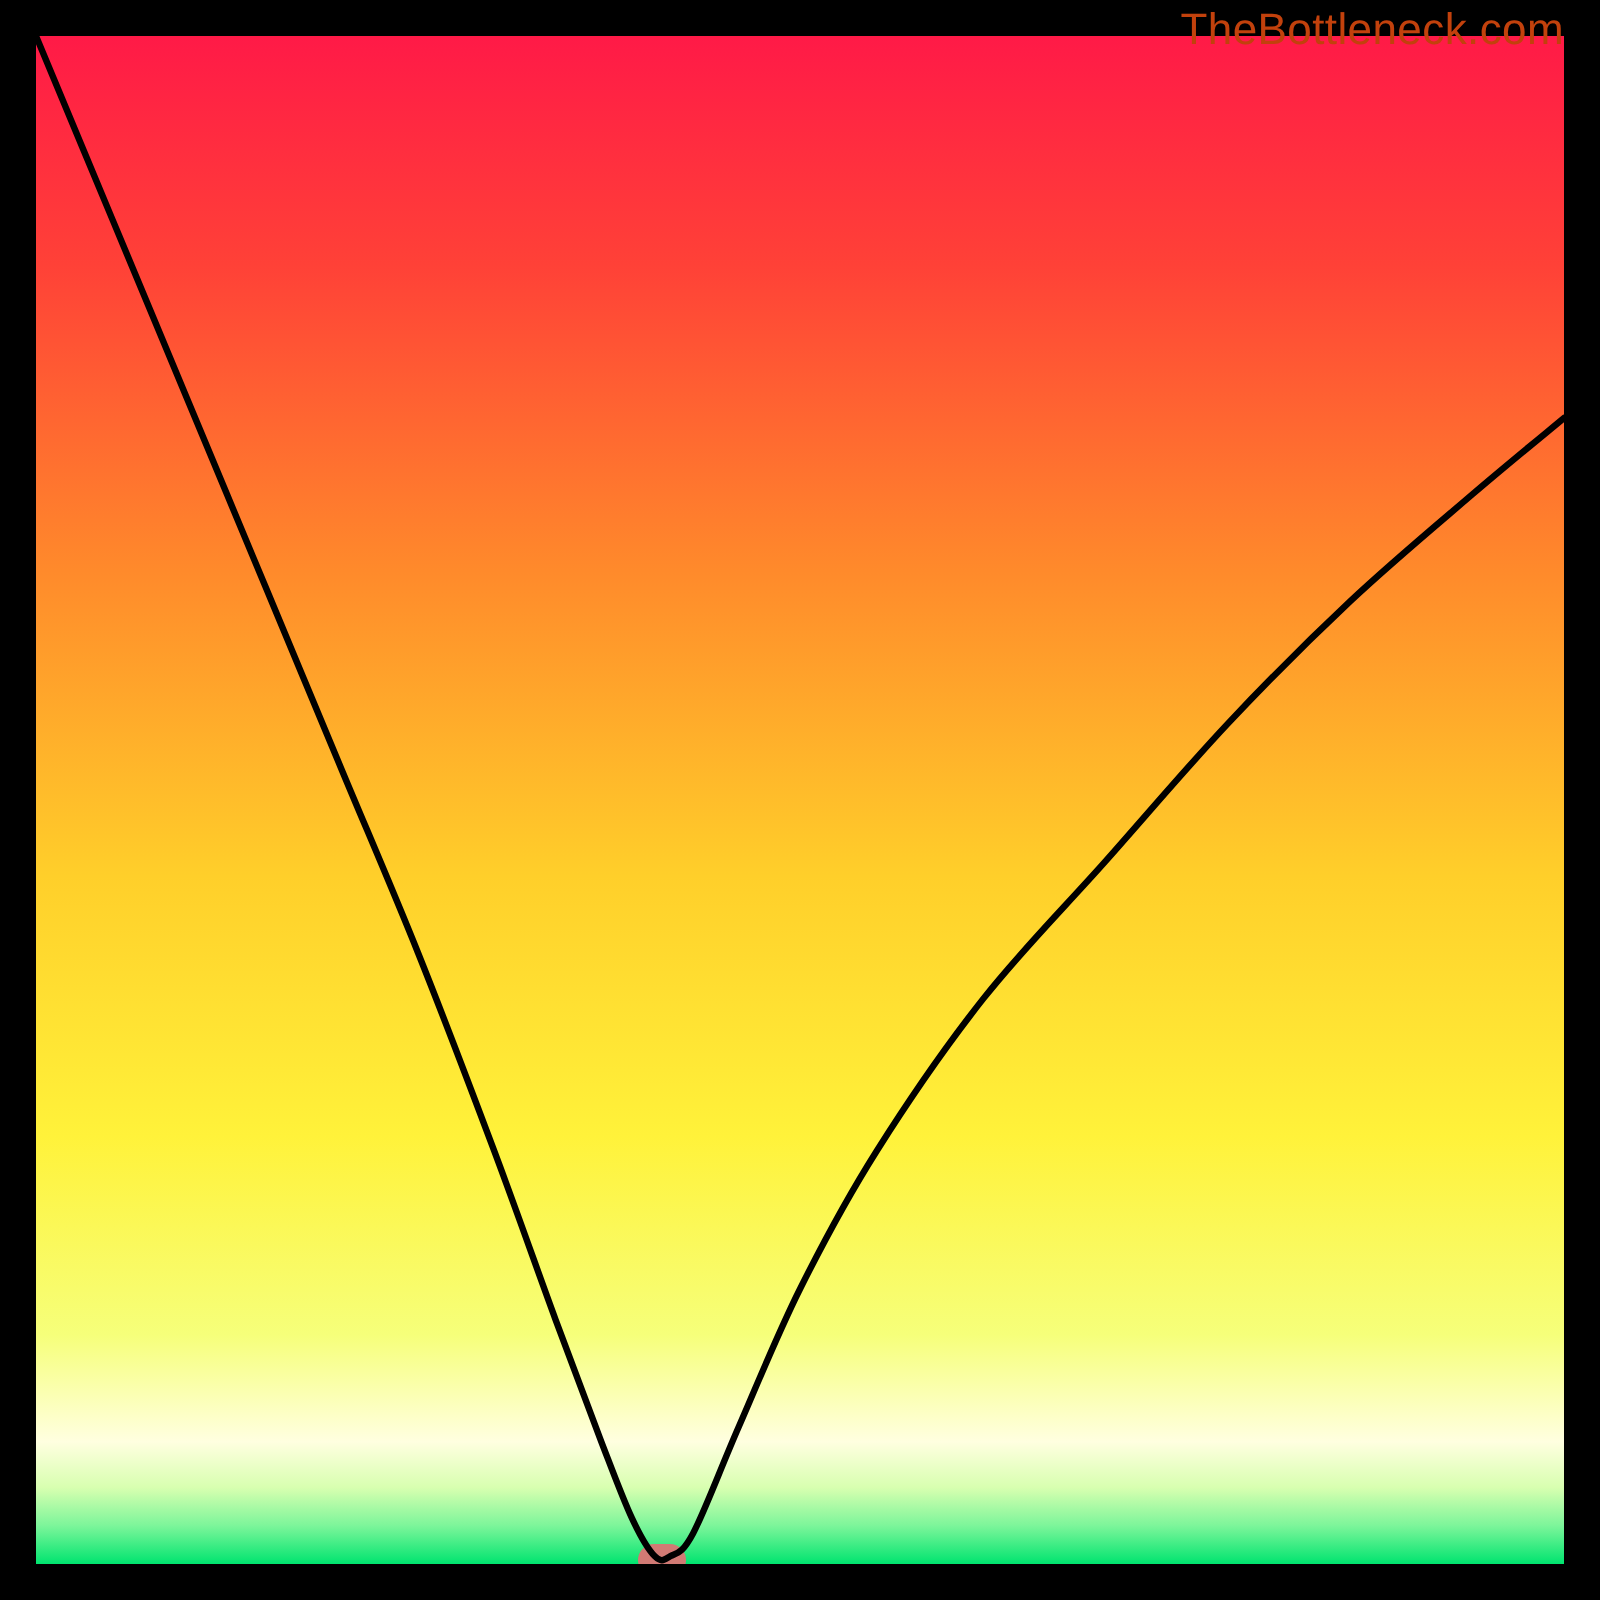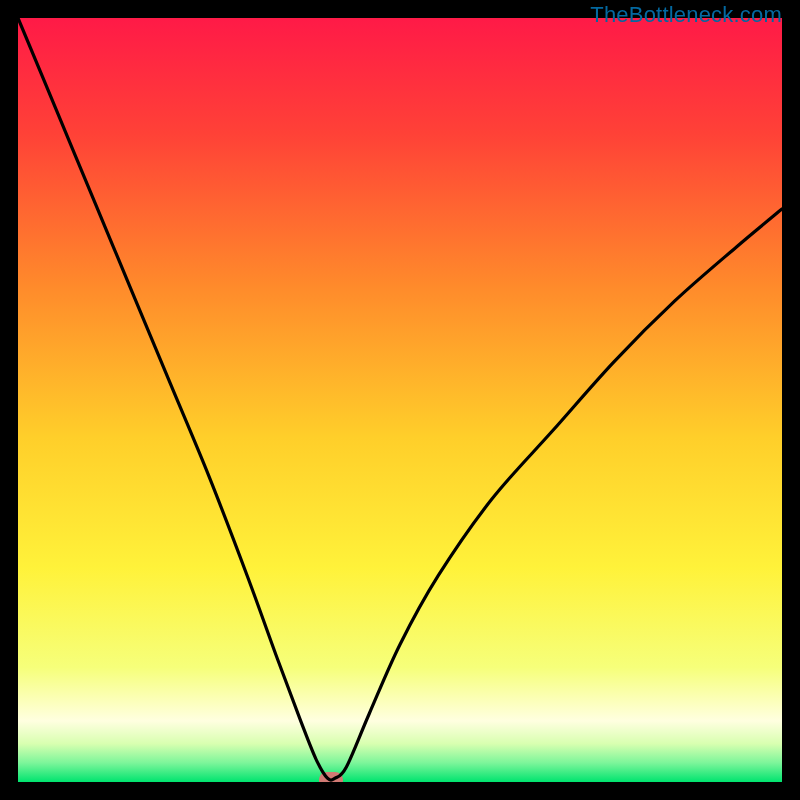--- a/index.html
+++ b/index.html
@@ -21,21 +21,21 @@
     left: 18px;
     top: 18px;
     width: 764px;
     height: 764px;
     overflow: hidden;
   }
   .watermark {
     position: absolute;
     top: 2px;
     right: 18px;
-    color: #0369a1;
+    color: #c2410c;
     font-size: 22px;
     font-weight: 500;
     letter-spacing: 0.2px;
     z-index: 30;
     pointer-events: none;
   }
   svg.bg, svg.curve {
     position: absolute;
     inset: 0;
     width: 100%;

